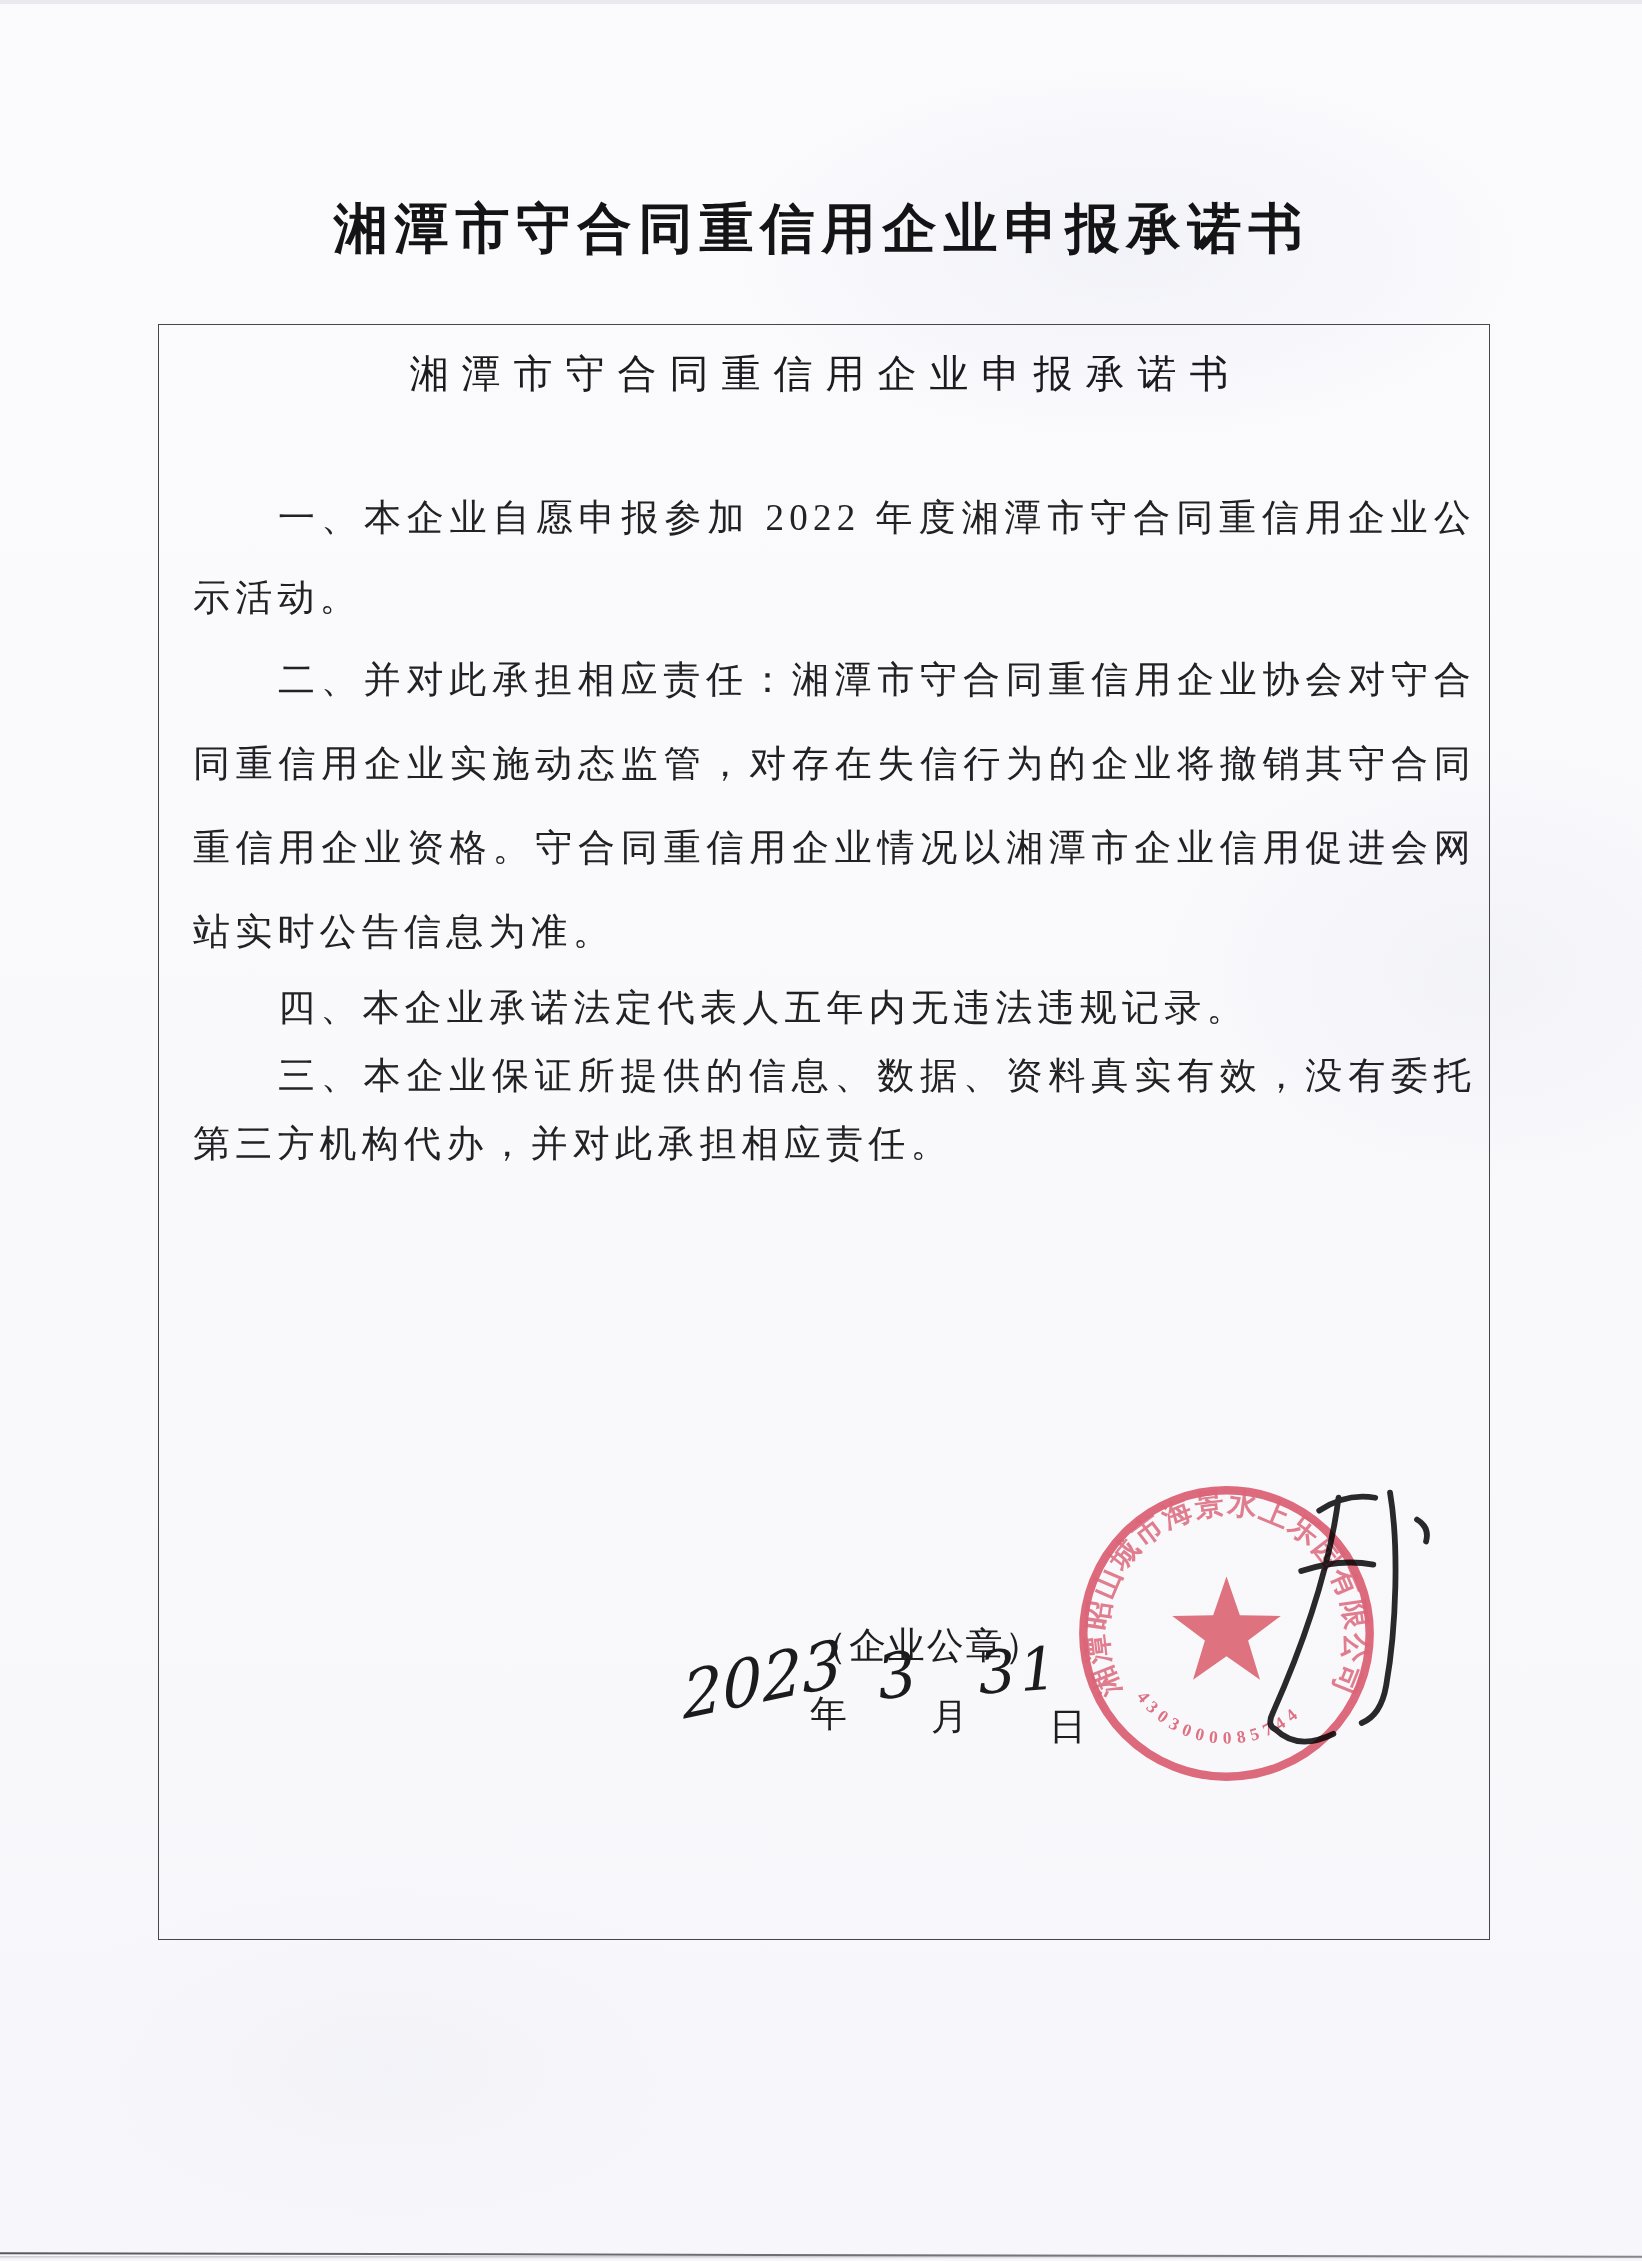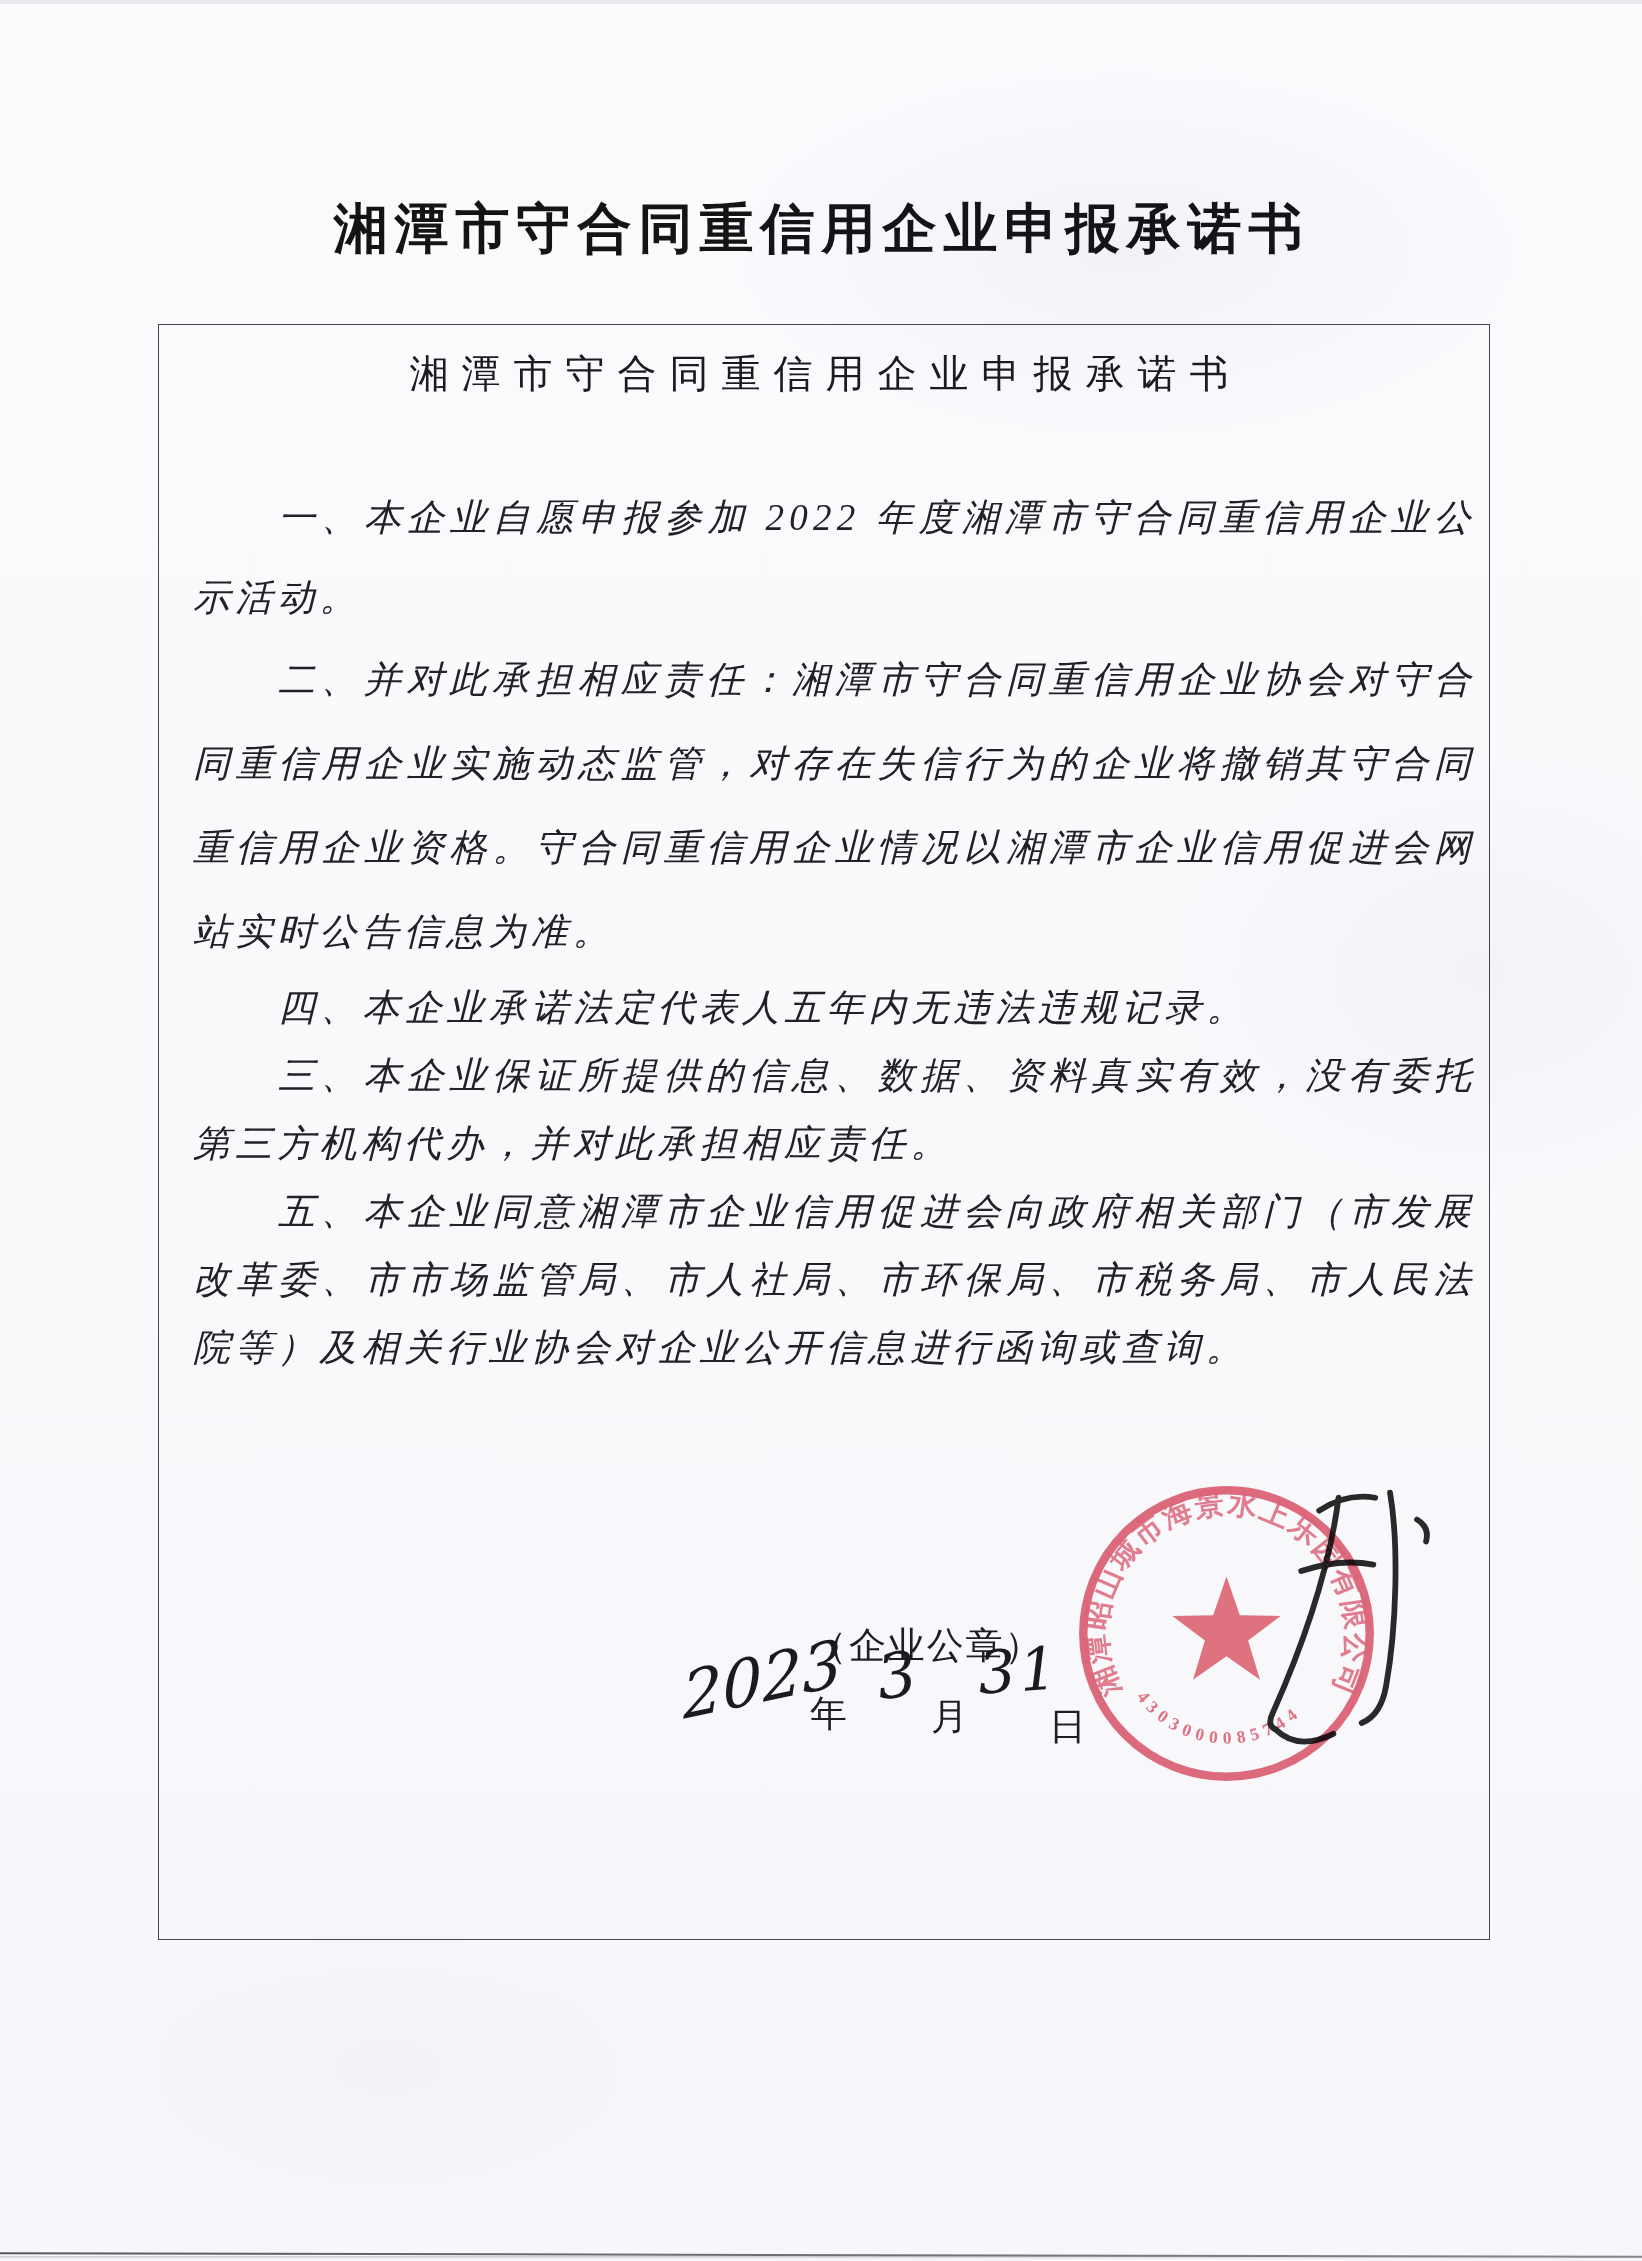--- a/index.html
+++ b/index.html
@@ -45,21 +45,20 @@
   .body-text{
     position:absolute;left:193px;top:474px;width:1283px;
   }
   .body-text p{
     margin:0;
     font-size:37px;
     letter-spacing:5.2px;
     text-indent:85px;
     text-align:justify;
     color:#222226;
-    font-style:italic;
   }
   .p-wide1{line-height:80px;}
   .p-wide2{line-height:84px;}
   .p-norm{line-height:68px;}
   .sig-label{
     position:absolute;left:636px;top:1541px;
     font-size:37px;letter-spacing:2.6px;color:#1e1e22;
     white-space:nowrap;
   }
   .seal-note{
@@ -111,21 +110,20 @@
 
   <div class="commitment-box"></div>
 
   <div class="box-title">湘潭市守合同重信用企业申报承诺书</div>
 
   <div class="body-text">
     <p class="p-wide1">一、本企业自愿申报参加 2022 年度湘潭市守合同重信用企业公示活动。</p>
     <p class="p-wide2">二、并对此承担相应责任：湘潭市守合同重信用企业协会对守合同重信用企业实施动态监管，对存在失信行为的企业将撤销其守合同重信用企业资格。守合同重信用企业情况以湘潭市企业信用促进会网站实时公告信息为准。</p>
     <p class="p-norm">四、本企业承诺法定代表人五年内无违法违规记录。</p>
     <p class="p-norm">三、本企业保证所提供的信息、数据、资料真实有效，没有委托第三方机构代办，并对此承担相应责任。</p>
-    <p class="p-norm">五、本企业同意湘潭市企业信用促进会向政府相关部门（市发展改革委、市市场监管局、市人社局、市环保局、市税务局、市人民法院等）及相关行业协会对企业公开信息进行函询或查询。</p>
   </div>
 
 
   <div class="seal-note">（企业公章）</div>
 
   <div class="date-line">
     <span class="hand hw-year">2023</span>
     <span class="u-year">年</span>
     <span class="hand hw-month">3</span>
     <span class="u-month">月</span>

